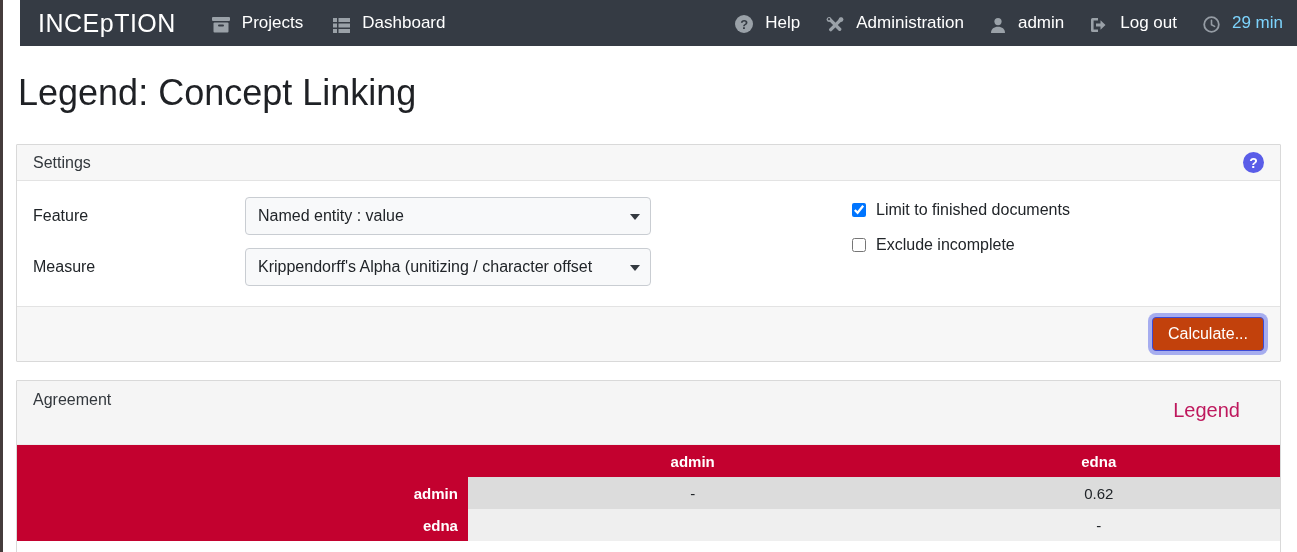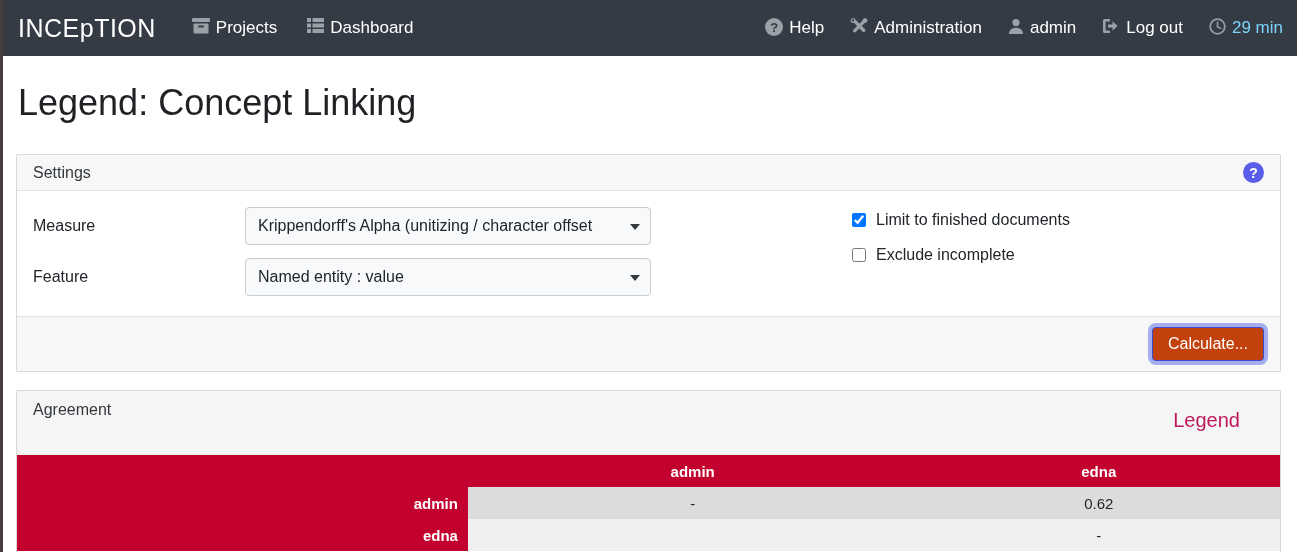--- a/index.html
+++ b/index.html
@@ -11,28 +11,29 @@
     position: relative;
   }
   body::before {
     content: "";
     position: absolute; left: 0; top: 0; bottom: 0;
     width: 3px; background: #453c3c; z-index: 50;
   }
 
   
   .navbar {
-    height: 56px; background: #353b44; color: #fff;
+    height: 46px; background: #353b44; color: #fff;
     display: flex; align-items: center;
     padding: 0 14px 0 18px;
+    margin-left: 20px;
   }
   .brand { font-size: 25px; color: #fff; letter-spacing: .5px; margin-right: 36px; cursor: pointer; }
   .nav-group { display: flex; align-items: center; gap: 30px; }
   .nav-group.right { margin-left: auto; gap: 26px; }
-  .nav-item { display: inline-flex; align-items: flex-start; gap: 6px; font-size: 17px; color: #fff; cursor: pointer; white-space: nowrap; }
+  .nav-item { display: inline-flex; align-items: flex-end; gap: 12px; font-size: 17px; color: #fff; cursor: pointer; white-space: nowrap; }
   .nav-item.muted { color: #7dd3fc; cursor: default; }
   .nav-ic { display: inline-flex; align-items: center; justify-content: center; }
   .nav-ic svg { display: block; }
   .qcircle {
     width: 18px; height: 18px; border-radius: 50%;
     background: #9aa1a8; color: #353b44;
     font-size: 13px; font-weight: bold;
     display: inline-flex; align-items: center; justify-content: center;
   }
 
@@ -204,30 +205,30 @@
 <div class="panel">
   <div class="panel-header">
     <span>Settings</span>
     <span class="spacer"></span>
     <span class="help-bubble">?</span>
   </div>
 
   <div class="settings-body">
     <div class="form-col">
       <div class="form-row">
+        <span class="form-label">Feature</span>
+        <div class="select">
+          <span class="select-value">Named entity : value</span>
+          <span class="caret"></span>
+        </div>
+      </div>
+      <div class="form-row">
         <span class="form-label">Measure</span>
         <div class="select">
           <span class="select-value">Krippendorff's Alpha (unitizing / character offset</span>
-          <span class="caret"></span>
-        </div>
-      </div>
-      <div class="form-row">
-        <span class="form-label">Feature</span>
-        <div class="select">
-          <span class="select-value">Named entity : value</span>
           <span class="caret"></span>
         </div>
       </div>
     </div>
 
     <div class="check-col">
       <div class="check-row">
         <input type="checkbox" id="cb0" checked="" style="">
         <label for="cb0">Limit to finished documents</label>
       </div>

